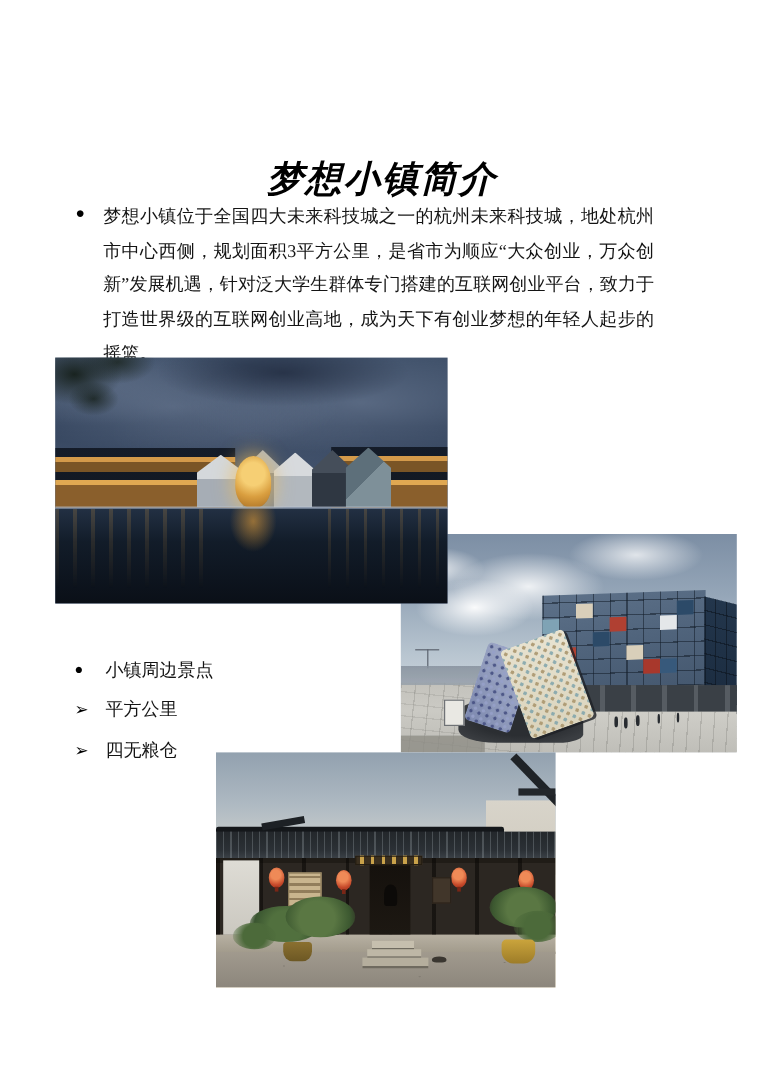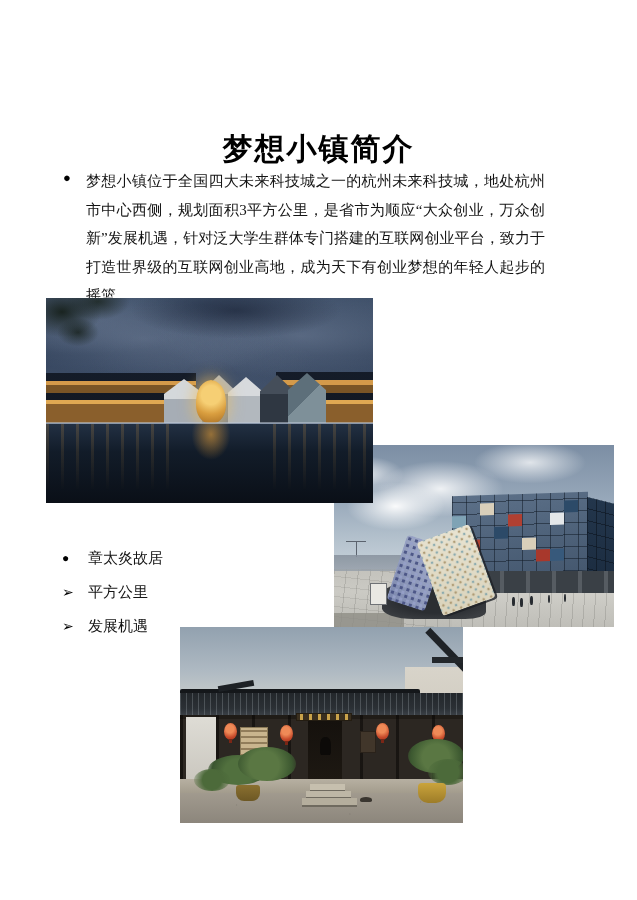--- a/index.html
+++ b/index.html
@@ -2,21 +2,21 @@
 <html><head>
 <meta charset="utf-8">
 <style>
   html,body{margin:0;padding:0;background:#ffffff;}
   .page{position:relative;width:637px;height:900px;background:#ffffff;overflow:hidden;
         font-family:"Liberation Serif",serif;color:#141414;}
 
   
   .doc-title{position:absolute;top:109px;left:0;width:637px;text-align:center;
              font-family:"Liberation Sans",sans-serif;font-weight:700;font-size:30px;
-             letter-spacing:2px;color:#000;}
+             letter-spacing:2px;color:#000;font-style:italic;}
   .intro{position:absolute;top:167px;left:63px;width:482px;}
   .intro .bullet{position:absolute;left:0;top:4px;font-size:13px;line-height:13px;color:#000;}
   .intro .para{margin:0 0 0 23px;width:459px;text-align:justify;font-size:15px;
                line-height:28.5px;color:#141414;}
   .attr-line{position:absolute;left:62px;font-size:15px;line-height:19px;white-space:nowrap;}
   .attr-line .bullet{display:inline-block;width:26px;font-size:12px;color:#000;vertical-align:1px;}
   .attr-line .arrow{display:inline-block;width:26px;font-size:14px;color:#000;}
   .l-heading{top:549px;}
   .l-item1{top:583px;}
   .l-item2{top:617px;}
@@ -236,27 +236,27 @@
     <div class="person pp3"></div>
     <div class="person pp4"></div>
     <div class="person pp5"></div>
     <div class="p2-scb"></div>
     <div class="p2-slab-a"></div>
     <div class="p2-slab-b"></div>
     <div class="p2-sign"></div>
   </div>
 
   <div class="attr-line l-heading">
-    <span class="bullet">●</span><span>章太炎故居</span>
+    <span class="bullet">●</span><span>小镇周边景点</span>
   </div>
   <div class="attr-line l-item1">
     <span class="arrow">➢</span><span>平方公里</span>
   </div>
   <div class="attr-line l-item2">
-    <span class="arrow">➢</span><span>发展机遇</span>
+    <span class="arrow">➢</span><span>四无粮仓</span>
   </div>
 
   <div id="photo3" class="photo">
     <div class="p3-rightwall"></div>
     <div class="p3-rightroof"></div>
     <div class="p3-rightcap"></div>
     <div class="p3-ridge"></div>
     <div class="p3-roofcorner"></div>
     <div class="p3-roof"></div>
     <div class="p3-facade"></div>

